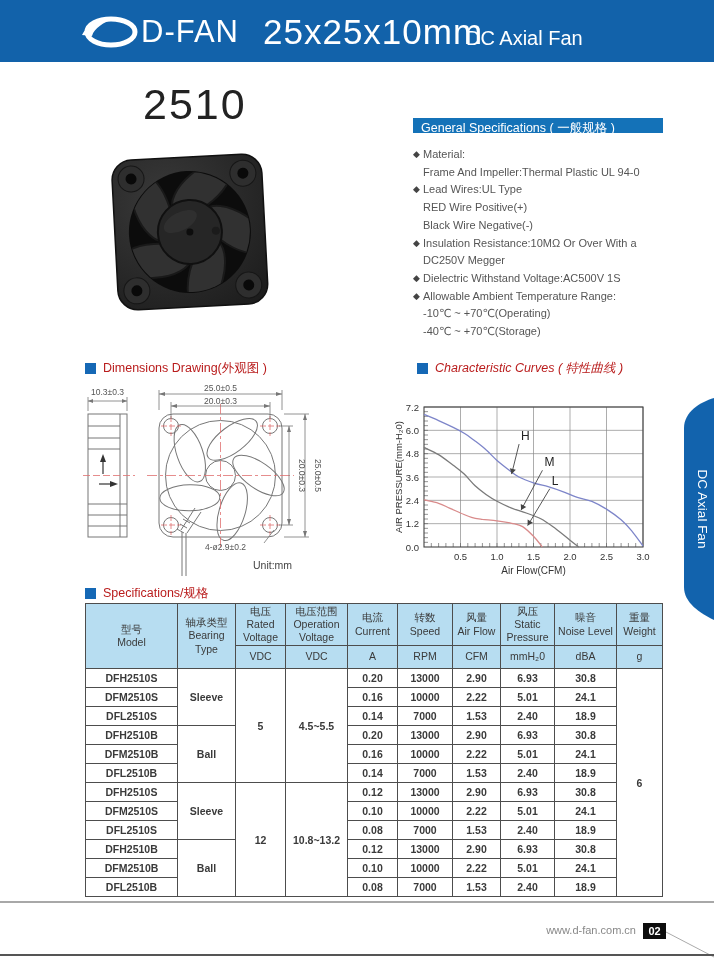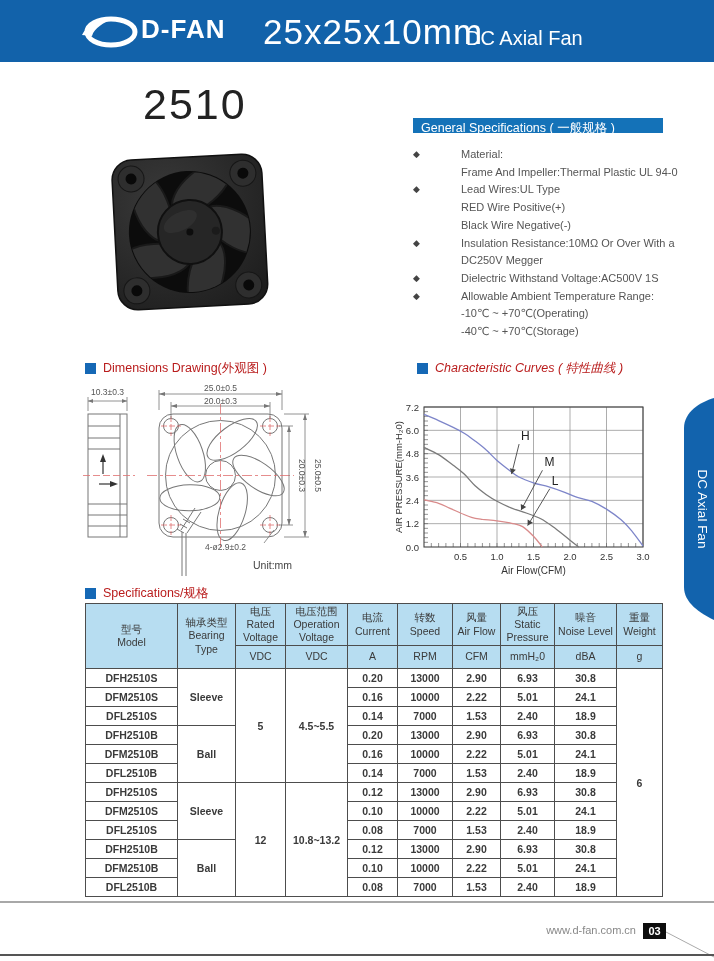--- a/index.html
+++ b/index.html
@@ -1,33 +1,33 @@
 <!DOCTYPE html>
 <html><head>
 <meta charset="utf-8">
 <style>
   html,body{margin:0;padding:0;background:#e8e8e8;}
   .page{position:relative;width:714px;height:961px;background:#ffffff;overflow:hidden;
         font-family:"Liberation Sans","DejaVu Sans",sans-serif;}
   
   .topbar{position:absolute;left:0;top:0;width:714px;height:62px;background:#1262aa;}
-  .brand{position:absolute;left:141px;top:14px;color:#fff;font-size:26px;font-weight:bold;letter-spacing:1px;}
+  .brand{position:absolute;left:141px;top:14px;color:#fff;font-size:31px;font-weight:normal;letter-spacing:1px;}
   .size-title{position:absolute;left:263px;top:12px;color:#fff;font-size:35px;font-weight:normal;letter-spacing:1px;}
   .product-type{position:absolute;left:466px;top:27px;color:#fff;font-size:20px;}
   .logo-svg{position:absolute;left:80px;top:12px;}
   
   .model-number{position:absolute;left:143px;top:80px;font-size:43px;color:#222;letter-spacing:2px;}
   .fan-photo{position:absolute;left:103px;top:148px;}
   
   .genspec-title{position:absolute;left:413px;top:118px;width:250px;height:15px;background:#1472b8;
                  color:#fff;font-size:12.5px;line-height:21px;padding-left:8px;box-sizing:border-box;}
   .genspec-list{position:absolute;left:413px;top:146px;width:290px;font-size:11px;color:#555;}
   .gs-line{display:flex;line-height:17.7px;}
   .gs-bullet{width:10px;flex:0 0 10px;font-size:9px;color:#444;}
-  .gs-text{white-space:pre;margin-left:38px;}
+  .gs-text{white-space:pre;}
   
   .sec-head{position:absolute;font-size:12.5px;color:#b91c1c;display:flex;align-items:center;gap:7px;}
   .sec-head .sq{width:11px;height:11px;background:#1568b5;display:inline-block;}
   .dims-head{left:85px;top:360px;}
   .curves-head{left:417px;top:360px;font-style:italic;}
   .spec-head{left:85px;top:585px;}
   
   .dims-svg{position:absolute;left:83px;top:380px;}
   .chart-svg{position:absolute;left:393px;top:392px;}
   
@@ -505,21 +505,21 @@
           <td>7000</td>
           <td>1.53</td>
           <td>2.40</td>
           <td>18.9</td>
         </tr>
       </tbody>
     </table>
 
   <div class="footer-rule"></div>
   <span class="footer-url">www.d-fan.com.cn</span>
-  <span class="footer-page">03</span>
+  <span class="footer-page">02</span>
   <svg class="footer-diag" width="54" height="36">
     <line x1="6" y1="7" x2="54" y2="32" stroke="#aaa" stroke-width="1"></line>
   </svg>
   <div class="bottom-rule"></div>
 
   <svg class="side-tab" width="44" height="248" viewBox="0 0 44 248">
     <path d="M44,10 C30,14 14,24 14,40 L14,199 C14,215 30,225 44,232 Z" fill="#1263ad"></path>
     <text transform="translate(28,121) rotate(90)" text-anchor="middle" font-size="13.5" fill="#ffffff" font-family="Liberation Sans, DejaVu Sans, sans-serif">DC Axial Fan</text>
   </svg>
 

